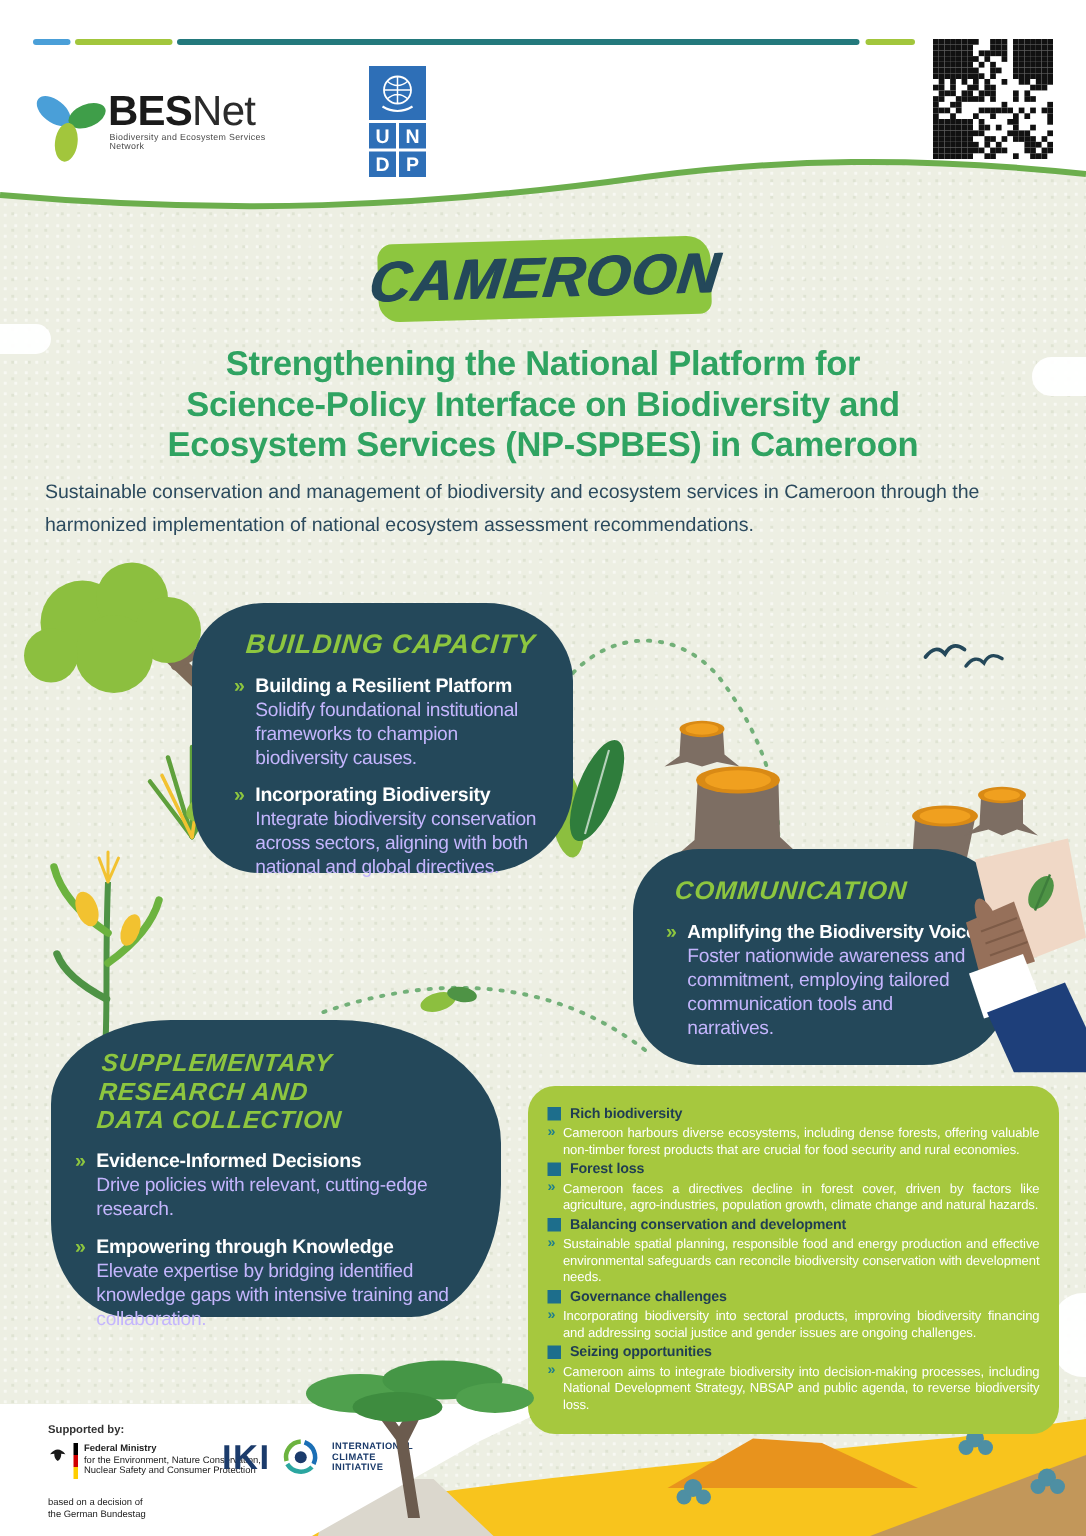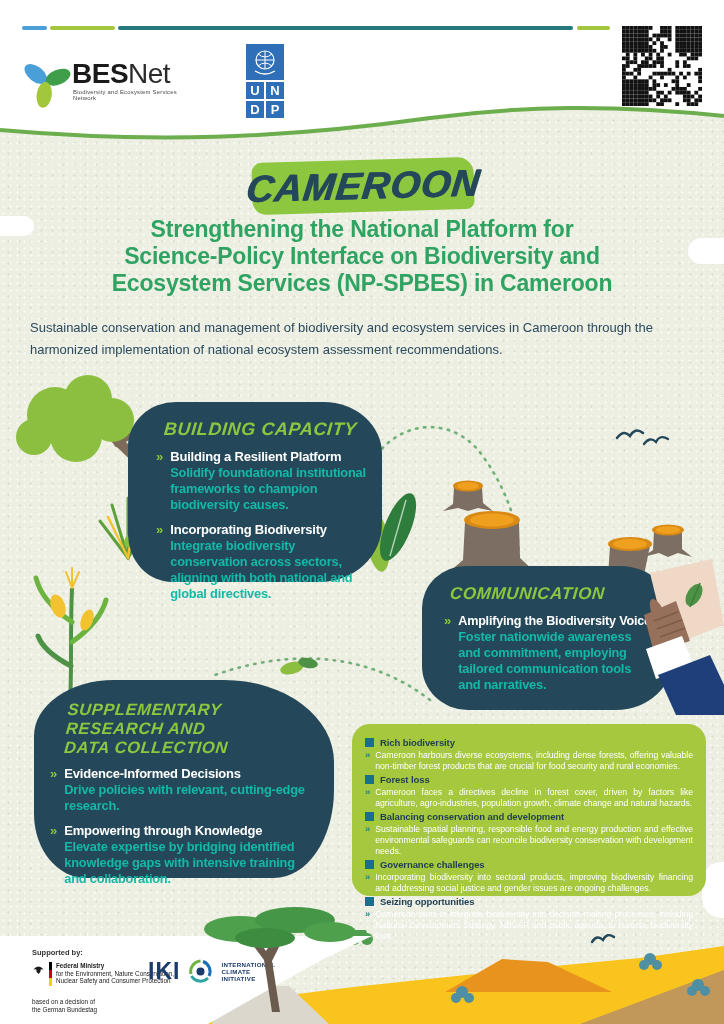--- a/index.html
+++ b/index.html
@@ -36,48 +36,48 @@
 
   #qr { left:622px; top:26px; width:80px; height:80px; z-index:51; background:#fff; }
 
   
   #country-badge { left:252px; top:160px; width:222px; height:52px; z-index:30;
     background:#8DC63F; border-radius:10px 16px 8px 14px; transform:rotate(-1.6deg);
     display:flex; align-items:center; justify-content:center; }
   #country-badge span { font-style:italic; font-weight:700; font-size:38px; letter-spacing:1px;
     color:#24485A; transform:skewX(-8deg); text-shadow:1px 0 #24485A; }
 
-  #title { left:22px; top:216px; width:680px; z-index:30; text-align:center;
+  #title { left:22px; top:229px; width:680px; z-index:30; text-align:center;
     color:#2FA361; font-weight:700; font-size:23px; line-height:27px; letter-spacing:-.2px; }
   #subtitle { left:30px; top:317px; width:664px; z-index:30; 
     color:#2B4A5E; font-weight:500; font-size:13px; line-height:21.5px; }
 
   
   .card { background:#24485A; z-index:30; color:#fff; }
   .brush { color:#8DC63F; font-style:italic; font-weight:700; letter-spacing:.6px;
     transform:skewX(-5deg); text-transform:uppercase; }
   .card-item { display:flex; gap:7px; margin-top:9px; }
   .chev { color:#8DC63F; font-weight:700; font-size:13px; line-height:16px; flex:0 0 auto; }
   .item-title { font-weight:700; font-size:13px; line-height:16px; letter-spacing:-.2px; color:#fff; }
-  .item-desc { font-weight:700; font-size:12.8px; line-height:16px; color:#14b8a6; letter-spacing:-.2px; }
+  .item-desc { font-weight:400; font-size:12.8px; line-height:16px; color:#c4b5fd; letter-spacing:-.2px; }
 
   #card-building { left:128px; top:402px; width:254px; height:180px;
     border-radius:48px 58px 62px 44px / 44px 52px 58px 48px; padding:17px 16px 14px 28px; }
   #card-building .brush { font-size:18px; margin-left:8px; }
 
   #card-comm { left:422px; top:566px; width:252px; height:144px;
     border-radius:44px 54px 58px 46px / 42px 50px 54px 44px; padding:18px 10px 14px 22px; }
   #card-comm .brush { font-size:17px; margin-left:6px; }
 
   #card-supp { left:34px; top:680px; width:300px; height:198px;
     border-radius:80px 110px 60px 52px / 56px 82px 88px 64px; padding:20px 20px 14px 16px; }
   #card-supp .brush { font-size:16.5px; line-height:19px; margin-left:16px; }
 
   
-  #facts { left:352px; top:724px; width:354px; height:172px; background:#A6C83E;
+  #facts { left:352px; top:724px; width:354px; height:232px; background:#A6C83E;
     border-radius:18px; z-index:30; padding:10px 13px 8px 13px; }
   .fact-head { display:flex; align-items:center; gap:6px; margin:3px 0 2px 0; }
   .fact-square { width:9px; height:9px; background:#1D6E8C; flex:0 0 auto; }
   .fact-heading { font-size:9.5px; font-weight:700; color:#1F3D52; letter-spacing:-.1px; }
   .fact-body { display:flex; gap:5px; margin-bottom:3px; }
   .fact-chev { color:#1D7E8C; font-weight:700; font-size:9.5px; line-height:10.6px; flex:0 0 auto; }
   .fact-text { font-size:8.7px; line-height:10.6px; color:#fff; text-align:justify; letter-spacing:-.05px; }
 
   
   #footer { left:0; top:936px; width:400px; height:88px; background:#fff; z-index:20;

